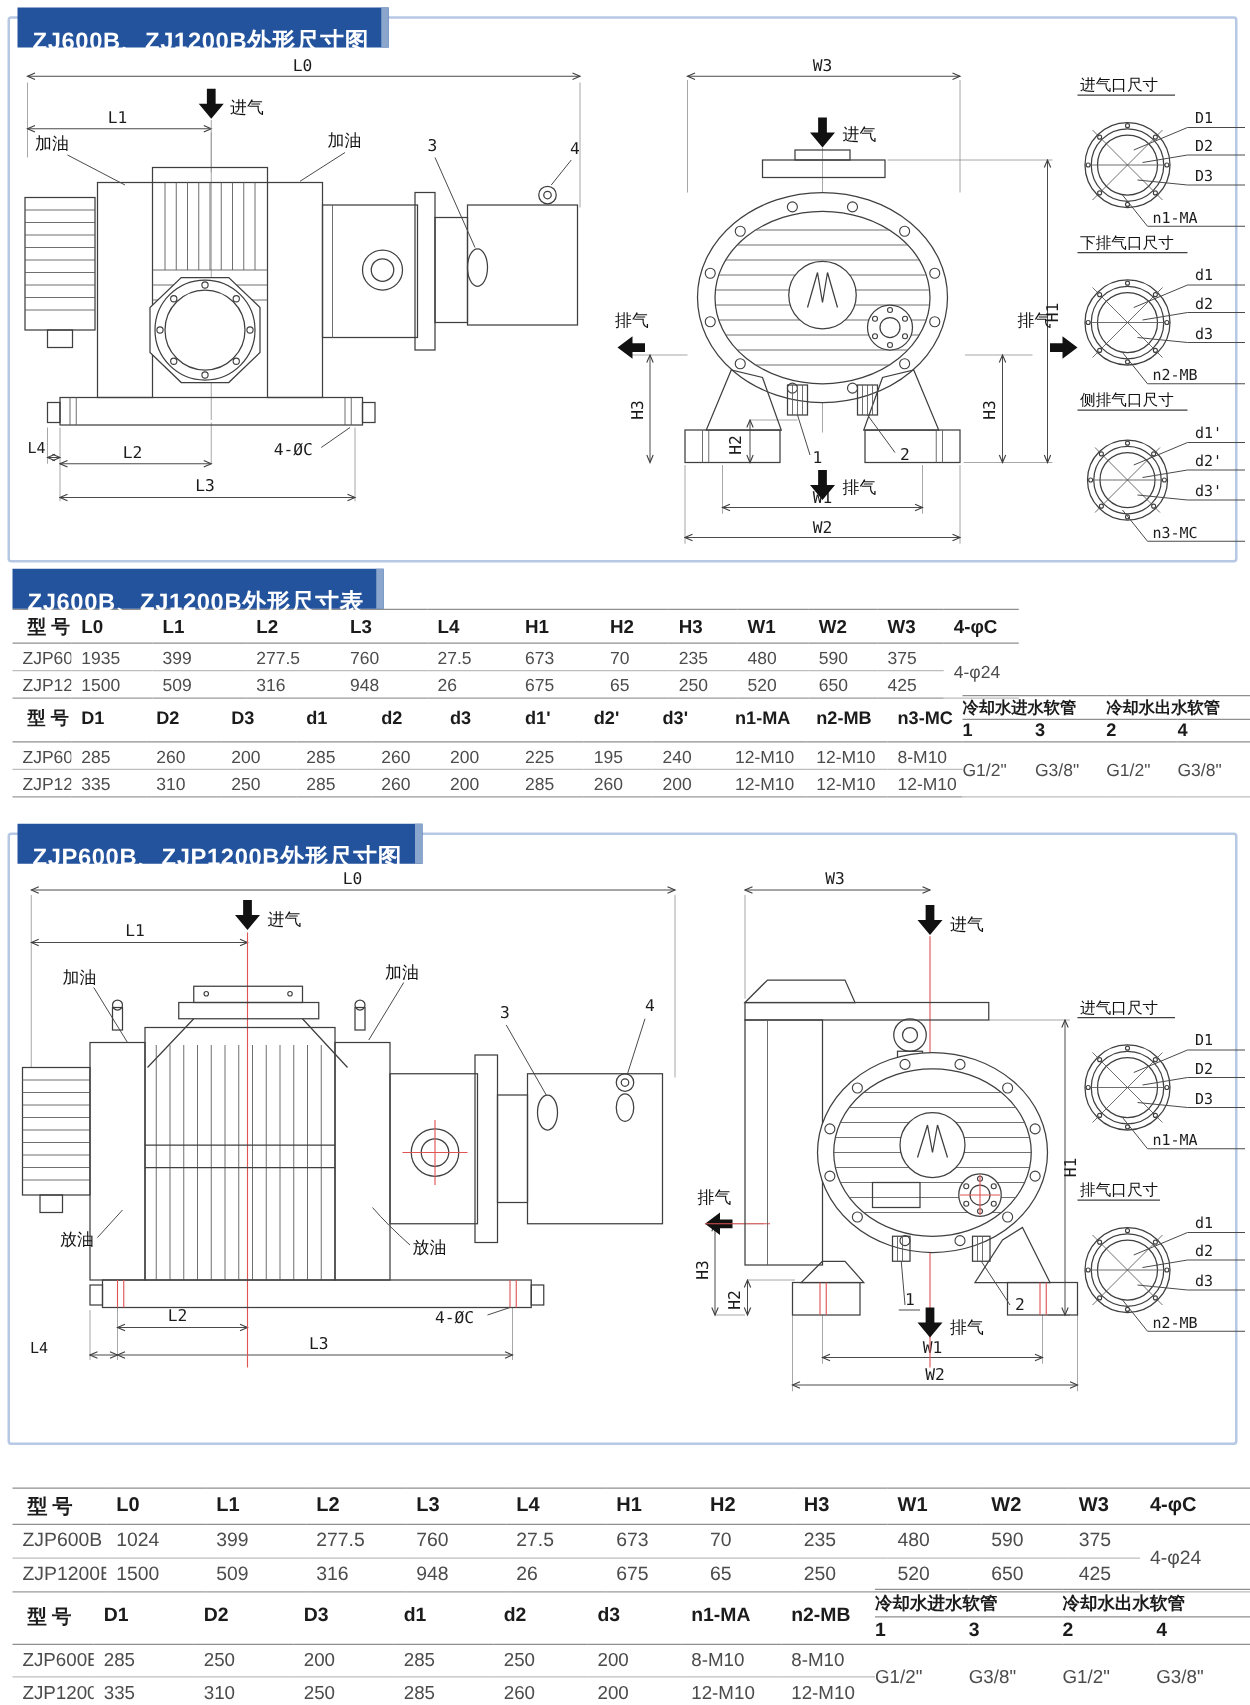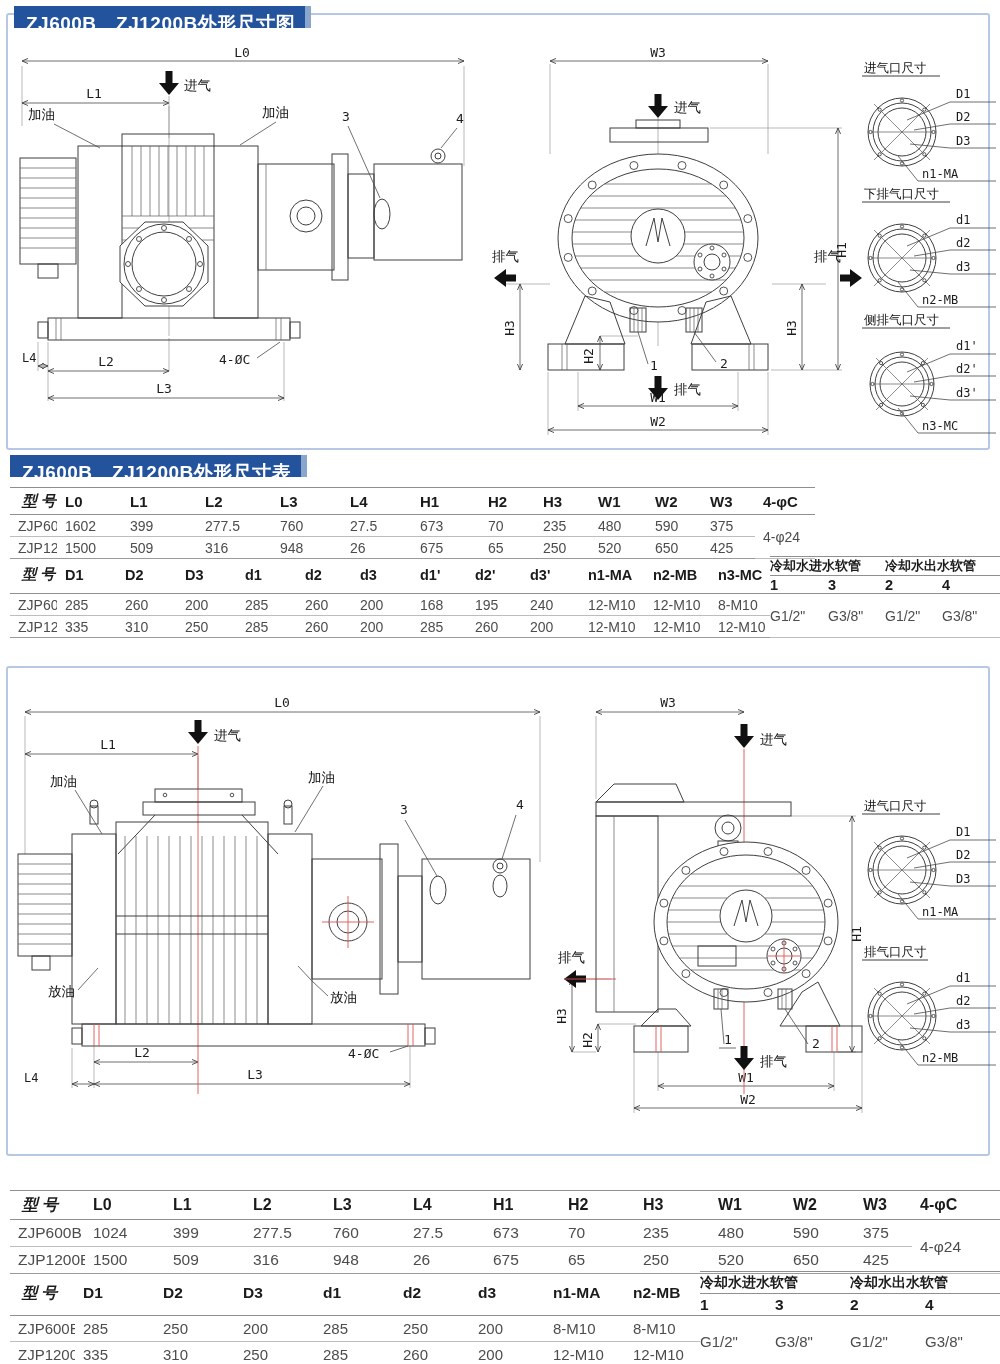--- a/index.html
+++ b/index.html
@@ -1,40 +1,40 @@
 <!DOCTYPE html>
 <html><head>
 <meta charset="utf-8">
 <style>
   html,body{margin:0;padding:0;background:#fff;}
   #page{position:relative;width:1000px;height:1364px;background:#fff;overflow:hidden;
         font-family:"Liberation Sans","DejaVu Sans",sans-serif;}
   .panel{position:absolute;border:2px solid #b6c8e4;border-radius:3px;background:#fff;}
   .bar{position:absolute;background:#24539e;color:#fff;font-weight:bold;font-size:19px;
-       height:18px;line-height:27px;padding:4px 10px 0 12px;border-right:6px solid #8aa6cd;
+       height:18px;line-height:27px;padding:14px 10px 0 12px;border-right:6px solid #8aa6cd;
        letter-spacing:.5px;white-space:nowrap;z-index:5;}
   svg{position:absolute;overflow:visible;}
   svg text{font-family:"DejaVu Sans Mono","Liberation Mono",monospace;font-size:13px;fill:#1c1c1c;}
   svg text.zh{font-family:"DejaVu Sans","Liberation Sans",sans-serif;font-size:13.5px;fill:#101010;}
   svg text.sm{font-size:12px;}
   svg text.ttl{font-family:"DejaVu Sans",sans-serif;font-size:12.5px;fill:#101010;}
   .ol{fill:none;stroke:#3f3f3f;stroke-width:1;}
   .olw{fill:#fff;stroke:#3f3f3f;stroke-width:1;}
   .fin{fill:none;stroke:#5a5a5a;stroke-width:.7;}
   .dl{fill:none;stroke:#4a4a4a;stroke-width:.8;}
   .xl{fill:none;stroke:#8a8a8a;stroke-width:.6;}
   .cl{fill:none;stroke:#9a9a9a;stroke-width:.7;}
   .ldr{fill:none;stroke:#4a4a4a;stroke-width:.8;}
   .red{fill:none;stroke:#e05454;stroke-width:.9;}
   .blk{fill:#111;stroke:none;}
   .bolt{fill:#fff;stroke:#3f3f3f;stroke-width:.9;}
   table{border-collapse:collapse;table-layout:fixed;position:absolute;background:transparent;}
   .tbl th{font-weight:700;color:#1b1b1b;text-align:left;padding:0 0 0 8px;white-space:nowrap;overflow:hidden;}
   .tbl td{color:#4c4c4c;text-align:left;padding:0 0 0 8px;white-space:nowrap;overflow:hidden;}
-  .tbl .mh{letter-spacing:4px;padding-left:12px;font-style:italic;}
+  .tbl .mh{letter-spacing:4px;padding-left:12px;}
   .tbl .c{text-align:left;padding:0;}
   .topline{border-top:1.5px solid #8f8f8f;}
   .tbl th{border-bottom:1px solid #8f8f8f;}
   .tbl tr.r1 td{border-bottom:1px solid #bdbdbd;}
   .tbl tr.r2 td{border-bottom:1.4px solid #9a9a9a;}
   .tbl td.mrg{border-bottom:1.4px solid #9a9a9a;}
   .s1a th{font-size:15px;height:26px;}
   .s1a td{font-size:14px;height:21px;}
   .s1b th{font-size:14.5px;height:17px;}
   .s1b td{font-size:14px;height:21px;}
@@ -316,21 +316,21 @@
     <th class="topline">H3</th>
     <th class="topline">W1</th>
     <th class="topline">W2</th>
     <th class="topline">W3</th>
     <th class="topline">4-φC</th>
   </tr>
       </thead>
   <tbody>
   <tr class="r1">
     <td>ZJP600B</td>
-    <td>1602</td>
+    <td>1935</td>
     <td>399</td>
     <td>277.5</td>
     <td>760</td>
     <td>27.5</td>
     <td>673</td>
     <td>70</td>
     <td>235</td>
     <td>480</td>
     <td>590</td>
     <td>375</td>
@@ -400,21 +400,21 @@
   </thead>
   <tbody>
   <tr class="r1">
     <td>ZJP600B</td>
     <td>285</td>
     <td>260</td>
     <td>200</td>
     <td>285</td>
     <td>260</td>
     <td>200</td>
-    <td>168</td>
+    <td>225</td>
     <td>195</td>
     <td>240</td>
     <td>12-M10</td>
     <td>12-M10</td>
     <td>8-M10</td>
     <td class="mrg c" rowspan="2">G1/2"</td>
     <td class="mrg c" rowspan="2">G3/8"</td>
     <td class="mrg c" rowspan="2">G1/2"</td>
     <td class="mrg c" rowspan="2">G3/8"</td>
   </tr>
@@ -430,20 +430,21 @@
     <td>260</td>
     <td>200</td>
     <td>12-M10</td>
     <td>12-M10</td>
     <td>12-M10</td>
   </tr>
   </tbody>
 </table>
 
 <div class="panel" style="left:6px;top:666px;width:980px;height:486px;"></div>
+<div class="bar" style="left:14px;top:659px;"><span>ZJP600B、ZJP1200B外形尺寸图</span></div>
 
 <svg style="left:10px;top:694px;" width="545" height="452" viewBox="0 0 545 452">
   <g>
     <path class="xl" d="M15 22V160 M530 22V168 M188 62V95 M84 352V394 M62 354V394 M400 352V394"></path>
     <path class="dl" marker-start="url(#ar)" marker-end="url(#ar)" d="M15 18H530"></path>
     <path class="dl" marker-start="url(#ar)" marker-end="url(#ar)" d="M15 60H188"></path>
     <path class="dl" marker-start="url(#ar)" marker-end="url(#ar)" d="M84 368H188"></path>
     <path class="dl" marker-start="url(#ar)" marker-end="url(#ar)" d="M62 390H84"></path>
     <path class="dl" marker-start="url(#ar)" marker-end="url(#ar)" d="M84 390H400"></path>
     <text x="272" y="13" text-anchor="middle">L0</text>

